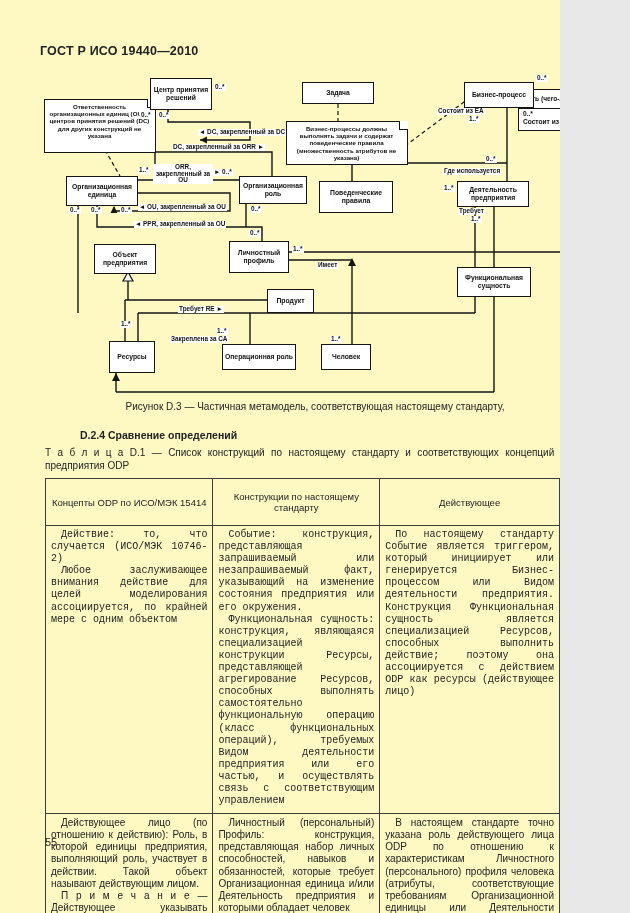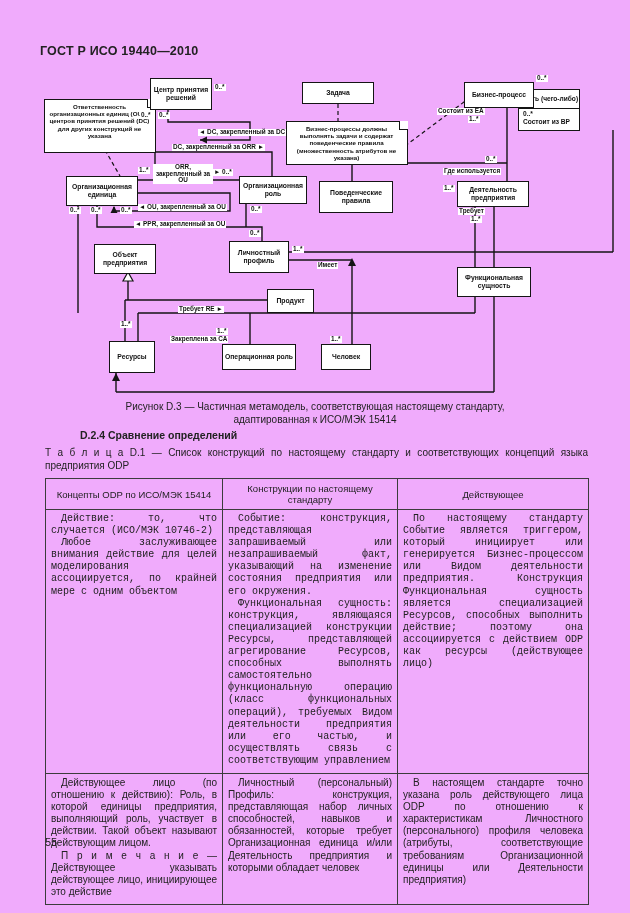--- a/index.html
+++ b/index.html
@@ -1,16 +1,16 @@
 <!DOCTYPE html>
 <html lang="ru"><head>
 <meta charset="utf-8">
 <style>
   html,body{margin:0;padding:0;background:#e8e8e8;}
-  #page{position:relative;width:630px;height:913px;background:#f0abfc;
+  #page{position:relative;width:560px;height:913px;background:#fef9c3;
         font-family:"Liberation Sans",sans-serif;color:#222;overflow:hidden;}
   #connector-svg{position:absolute;left:0;top:0;pointer-events:none;}
   .box{position:absolute;background:#fff;border:1.6px solid #141414;box-sizing:border-box;
        display:flex;align-items:center;justify-content:center;text-align:center;
        font-weight:bold;font-size:6.8px;line-height:1.12;color:#111;padding:1px;}
   .note{position:absolute;background:#fff;border:1.4px solid #141414;box-sizing:border-box;
         font-weight:bold;font-size:6.2px;line-height:1.16;color:#111;text-align:center;
         padding:3px 4px 2px 3px;}
   .fold{position:absolute;top:-1px;right:-1px;width:8px;height:8px;background:#fff;
         border-left:1.4px solid #141414;border-bottom:1.4px solid #141414;}
@@ -22,21 +22,21 @@
   .partbox .pname{flex:0 0 18px;display:flex;align-items:center;justify-content:center;text-align:center;line-height:1.1;}
   .partbox .pcomp{flex:1;border-top:1.4px solid #141414;text-align:left;padding:1px 0 0 4px;line-height:1.25;}
   .doc-header{position:absolute;left:40px;top:44px;font-size:12.5px;font-weight:bold;letter-spacing:.2px;}
   .fig-caption{position:absolute;left:80px;top:400px;width:470px;text-align:center;
                font-size:10px;line-height:13px;}
   .sec-heading{position:absolute;left:72px;top:429px;font-size:10.5px;font-weight:bold;margin-left:8px;}
   .tbl-caption{position:absolute;left:45px;top:447px;width:543px;font-size:10px;
                line-height:12.5px;text-align:justify;}
   table.cmp{position:absolute;left:45px;top:478px;border-collapse:collapse;table-layout:fixed;}
   table.cmp th,table.cmp td{border:1px solid #3c3c3c;box-sizing:border-box;}
-  table.cmp th{font-size:9.5px;font-weight:normal;height:26px;text-align:center;vertical-align:middle;padding:4px 4px;}
+  table.cmp th{font-size:9.5px;font-weight:normal;height:26px;text-align:center;vertical-align:middle;padding:12px 4px;}
   table.cmp td{vertical-align:top;font-size:10px;line-height:12.1px;text-align:justify;padding:3px 5px 6px 5px;}
   table.cmp td p{margin:0;text-indent:10px;}
   .page-num{position:absolute;left:45px;top:836px;font-size:11px;}
 </style>
 </head>
 <body>
 
 <div id="page">
 
   <div class="doc-header">ГОСТ Р ИСО 19440—2010</div>
@@ -178,21 +178,20 @@
   <span class="elabel" style="left:292px;top:246px;">1..*</span>
   <span class="elabel" style="left:317px;top:262px;">Имеет</span>
   <span class="elabel" style="left:178px;top:306px;">Требует RE ►</span>
   <span class="elabel" style="left:120px;top:321px;">1..*</span>
   <span class="elabel" style="left:216px;top:328px;">1..*</span>
   <span class="elabel" style="left:170px;top:336px;">Закреплена за CA</span>
   <span class="elabel" style="left:330px;top:336px;">1..*</span>
 
   <div class="fig-caption">
     <div>Рисунок D.3 — Частичная метамодель, соответствующая настоящему стандарту,</div>
-    <div>адаптированная к ИСО/МЭК 15414</div>
   </div>
 
   <div class="sec-heading">D.2.4 Сравнение определений</div>
 
   <div class="tbl-caption">Т а б л и ц а  D.1 — Список конструкций по настоящему стандарту и соответствующих концепций языка предприятия ODP</div>
 
   <table class="cmp">
     <colgroup>
         <col style="width:177px">
         <col style="width:175px">

